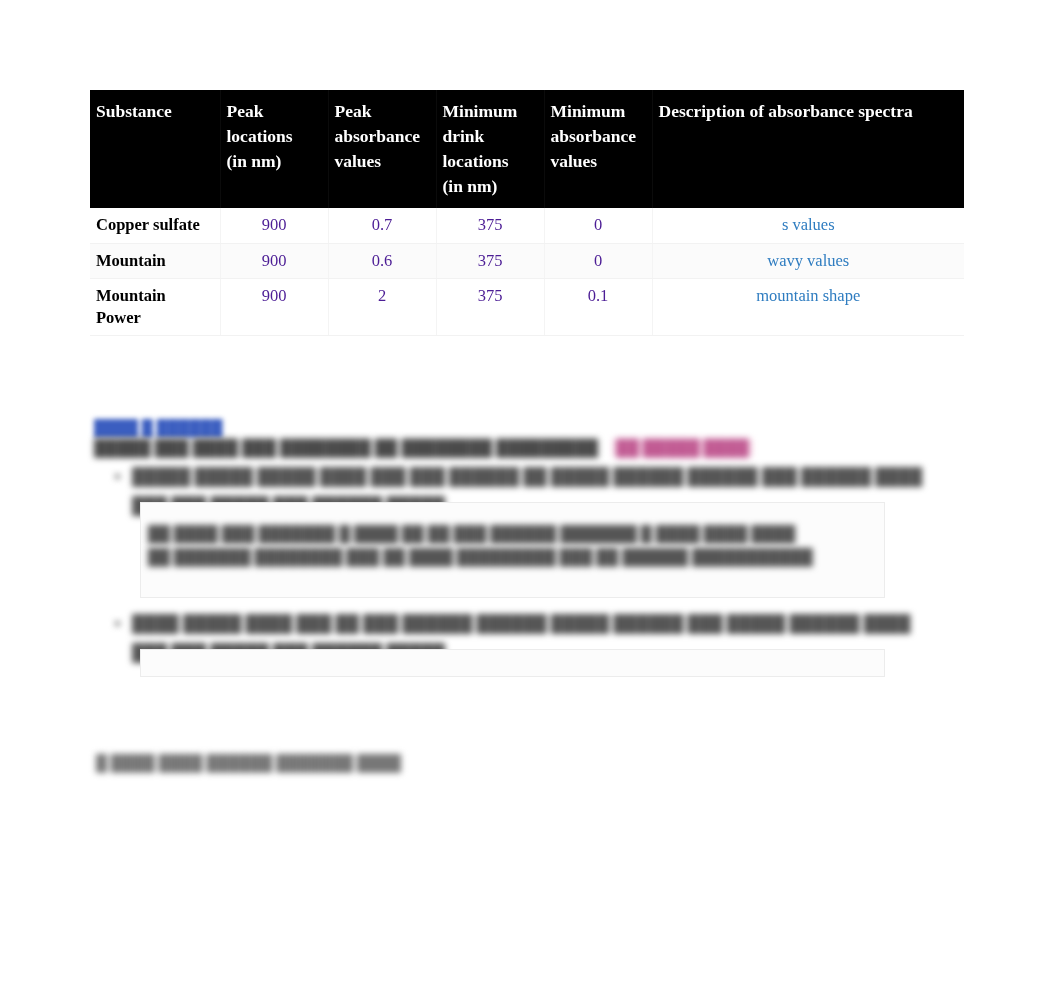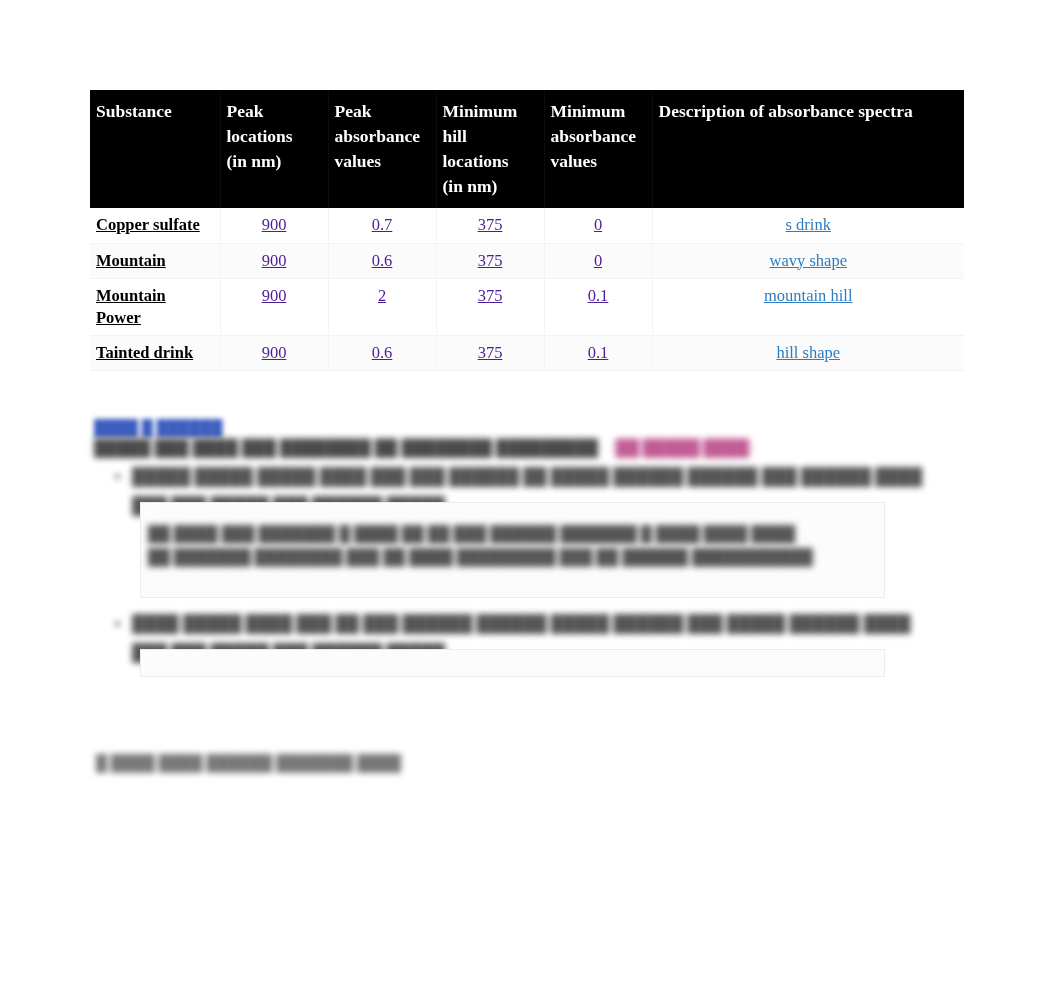--- a/index.html
+++ b/index.html
@@ -66,21 +66,20 @@
   
   table.spectra tbody td {
     font-size: 16.5px;
     line-height: 22px;
     height: 35px;
     padding: 6px 6px;
     box-sizing: border-box;
     border-bottom: 1px solid #f2f2f2;
     border-right: 1px solid #f4f4f4;
     background: #ffffff;
-    text-decoration: underline;
   }
   table.spectra tbody td:last-child { border-right: none; }
   table.spectra tbody tr:nth-child(even) td { background: #fbfbfb; }
 
   td.substance {
     font-weight: bold;
     color: #000000;
     text-align: left;
     padding-left: 6px;
   }
@@ -232,21 +231,21 @@
             <span>locations</span><br>
             <span>(in nm)</span>
           </th>
           <th class="c2">
             <span>Peak</span><br>
             <span>absorbance</span><br>
             <span>values</span>
           </th>
           <th class="c3">
             <span>Minimum</span><br>
-            <span>hill</span><br>
+            <span>drink</span><br>
             <span>locations</span><br>
             <span>(in nm)</span>
           </th>
           <th class="c4">
             <span>Minimum</span><br>
             <span>absorbance</span><br>
             <span>values</span>
           </th>
           <th class="c5">
             <span>Description of absorbance spectra</span>
@@ -254,50 +253,42 @@
         </tr>
       </thead>
       <tbody>
 
         <tr>
           <td class="c0 substance">Copper sulfate</td>
           <td class="c1 val n-a">900</td>
           <td class="c2 val n-a">0.7</td>
           <td class="c3 val n-a">375</td>
           <td class="c4 val n-a">0</td>
-          <td class="c5 desc n-a">s drink</td>
+          <td class="c5 desc n-a">s values</td>
         </tr>
 
         <tr>
           <td class="c0 substance">Mountain</td>
           <td class="c1 val n-d">900</td>
           <td class="c2 val n-a">0.6</td>
           <td class="c3 val n-a">375</td>
           <td class="c4 val n-b">0</td>
-          <td class="c5 desc n-a">wavy shape</td>
+          <td class="c5 desc n-a">wavy values</td>
         </tr>
 
         <tr>
           <td class="c0 substance">Mountain Power</td>
           <td class="c1 val n-a">900</td>
           <td class="c2 val n-b">2</td>
           <td class="c3 val n-c">375</td>
           <td class="c4 val n-c">0.1</td>
-          <td class="c5 desc n-c">mountain hill</td>
+          <td class="c5 desc n-c">mountain shape</td>
         </tr>
 
 
-        <tr>
-          <td class="c0 substance">Tainted drink</td>
-          <td class="c1 val n-d">900</td>
-          <td class="c2 val n-d">0.6</td>
-          <td class="c3 val n-c">375</td>
-          <td class="c4 val n-c">0.1</td>
-          <td class="c5 desc n-b">hill shape</td>
-        </tr>
 
       </tbody>
     </table>
   </div>
 
   <div class="heading-link blurblock bl-1">████ █ ██████</div>
 
   <div class="intro-line blurblock bl-2">
     <span>█████ ███ ████ ███ ████████ ██ ████████ █████████</span><span class="intro-hl">██ █████ ████</span>
   </div>

